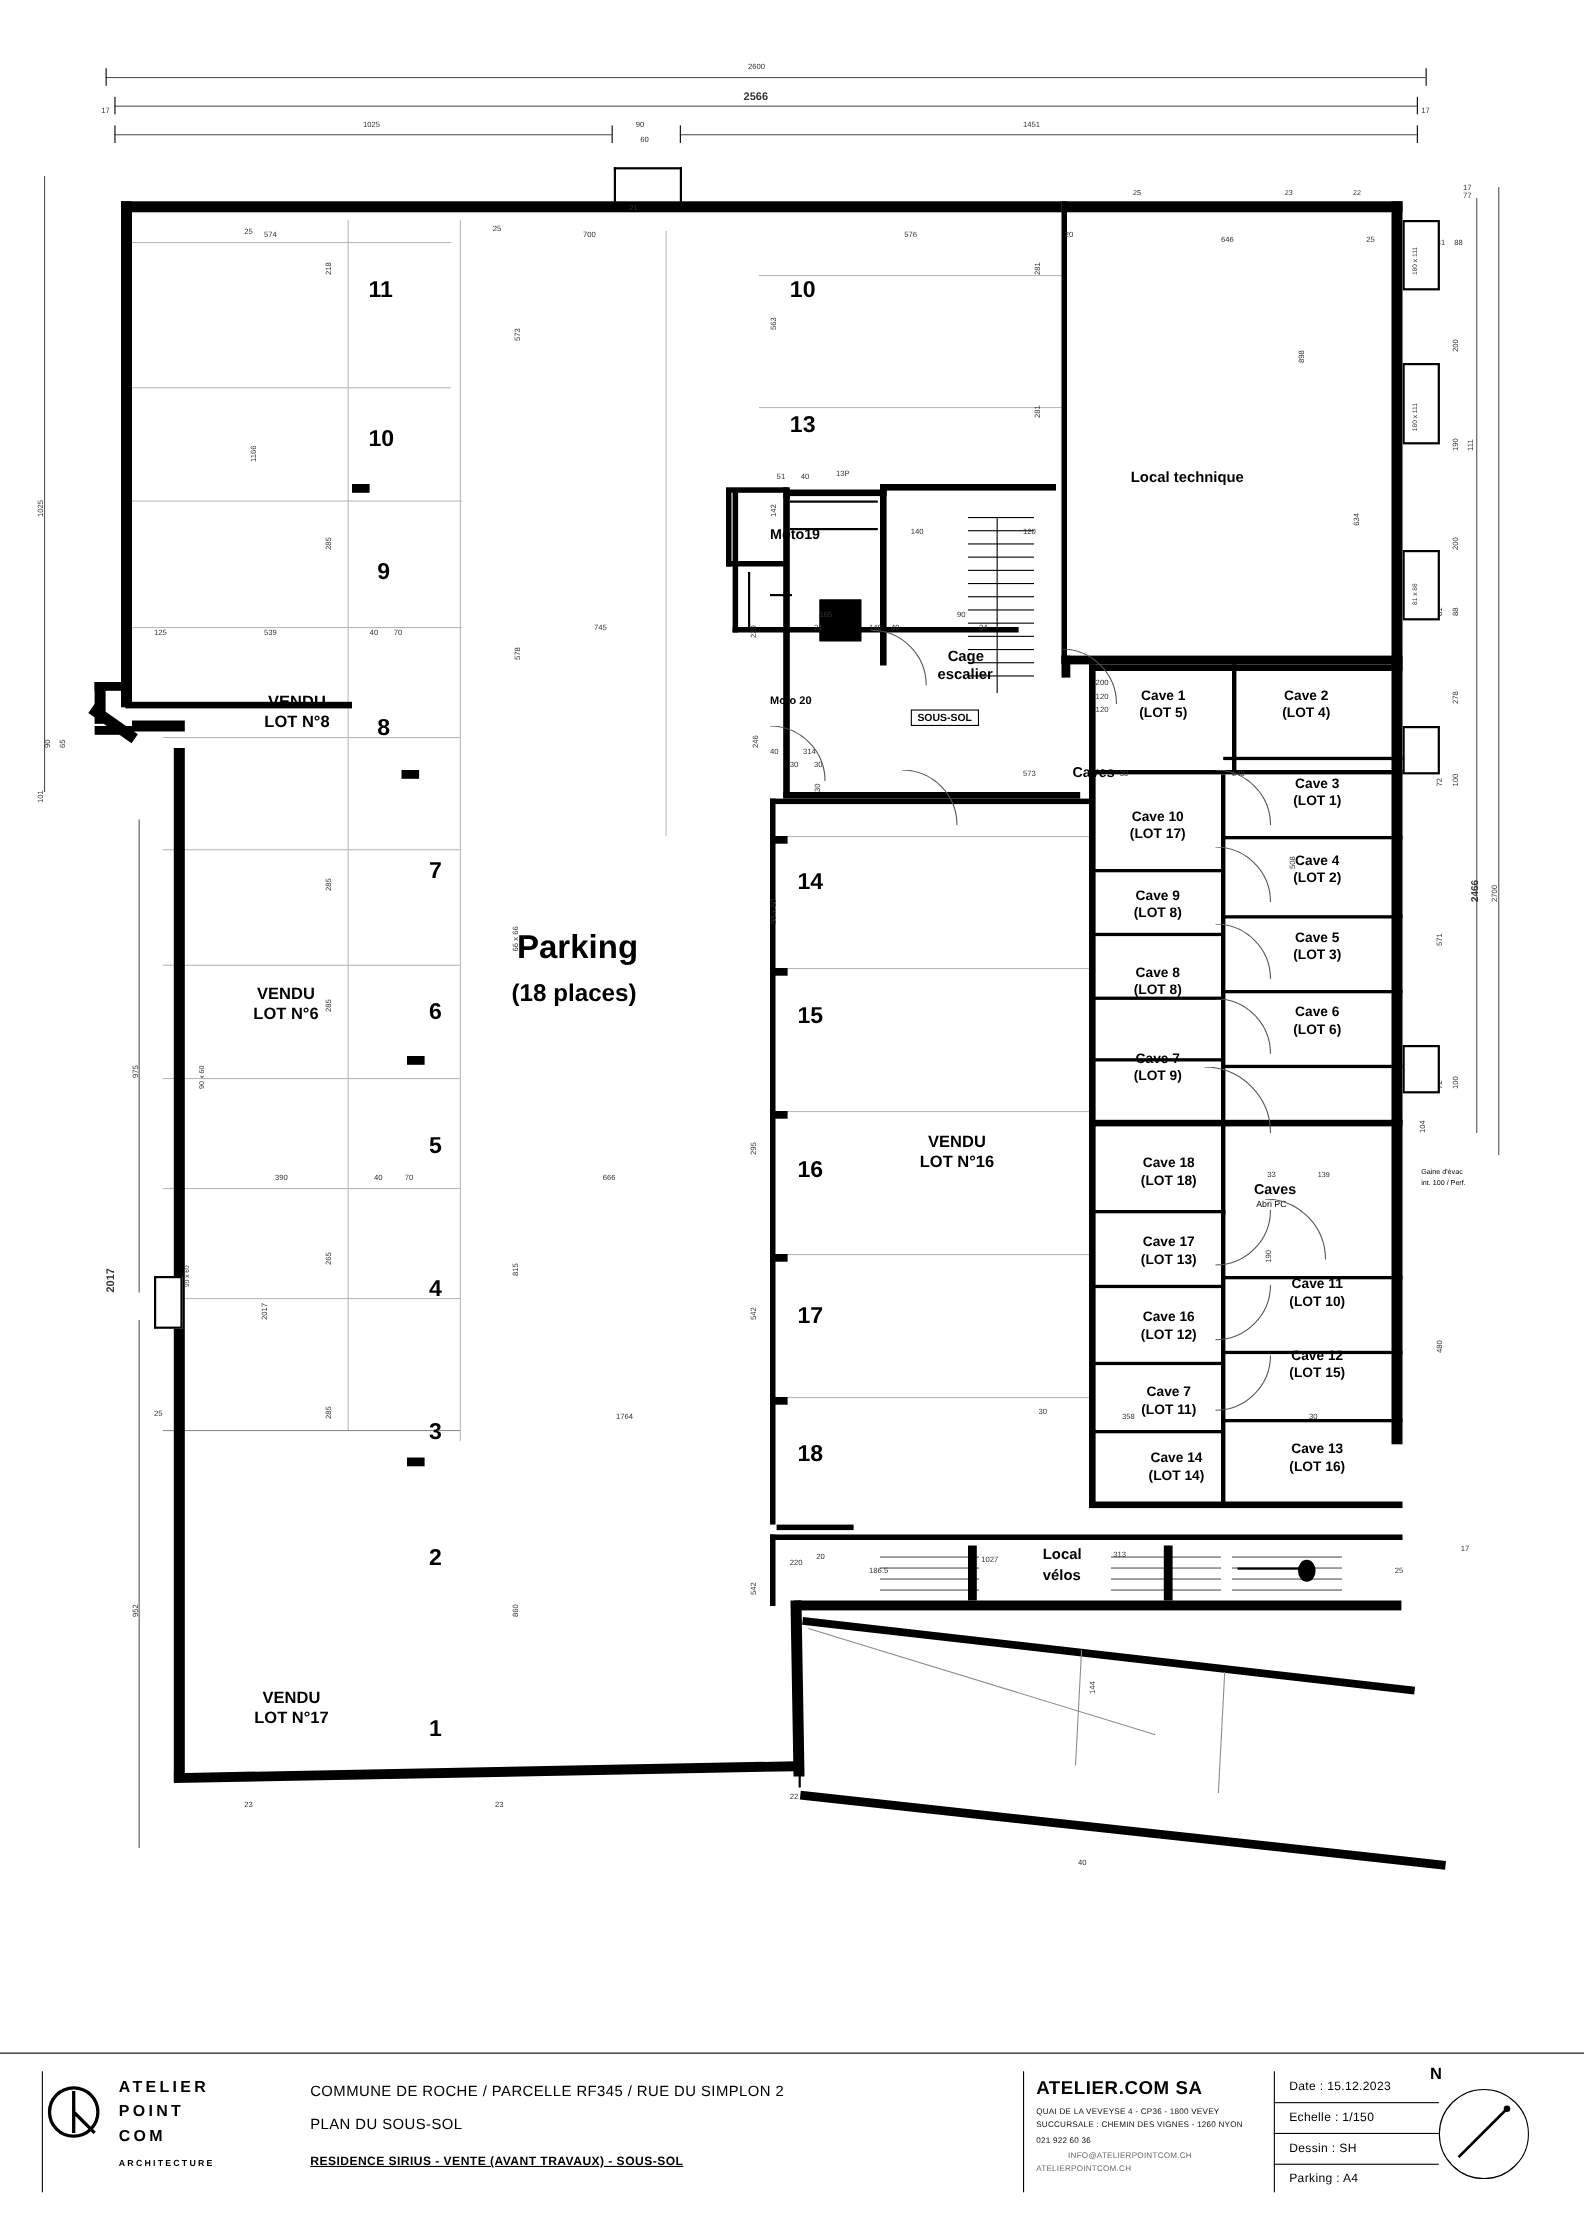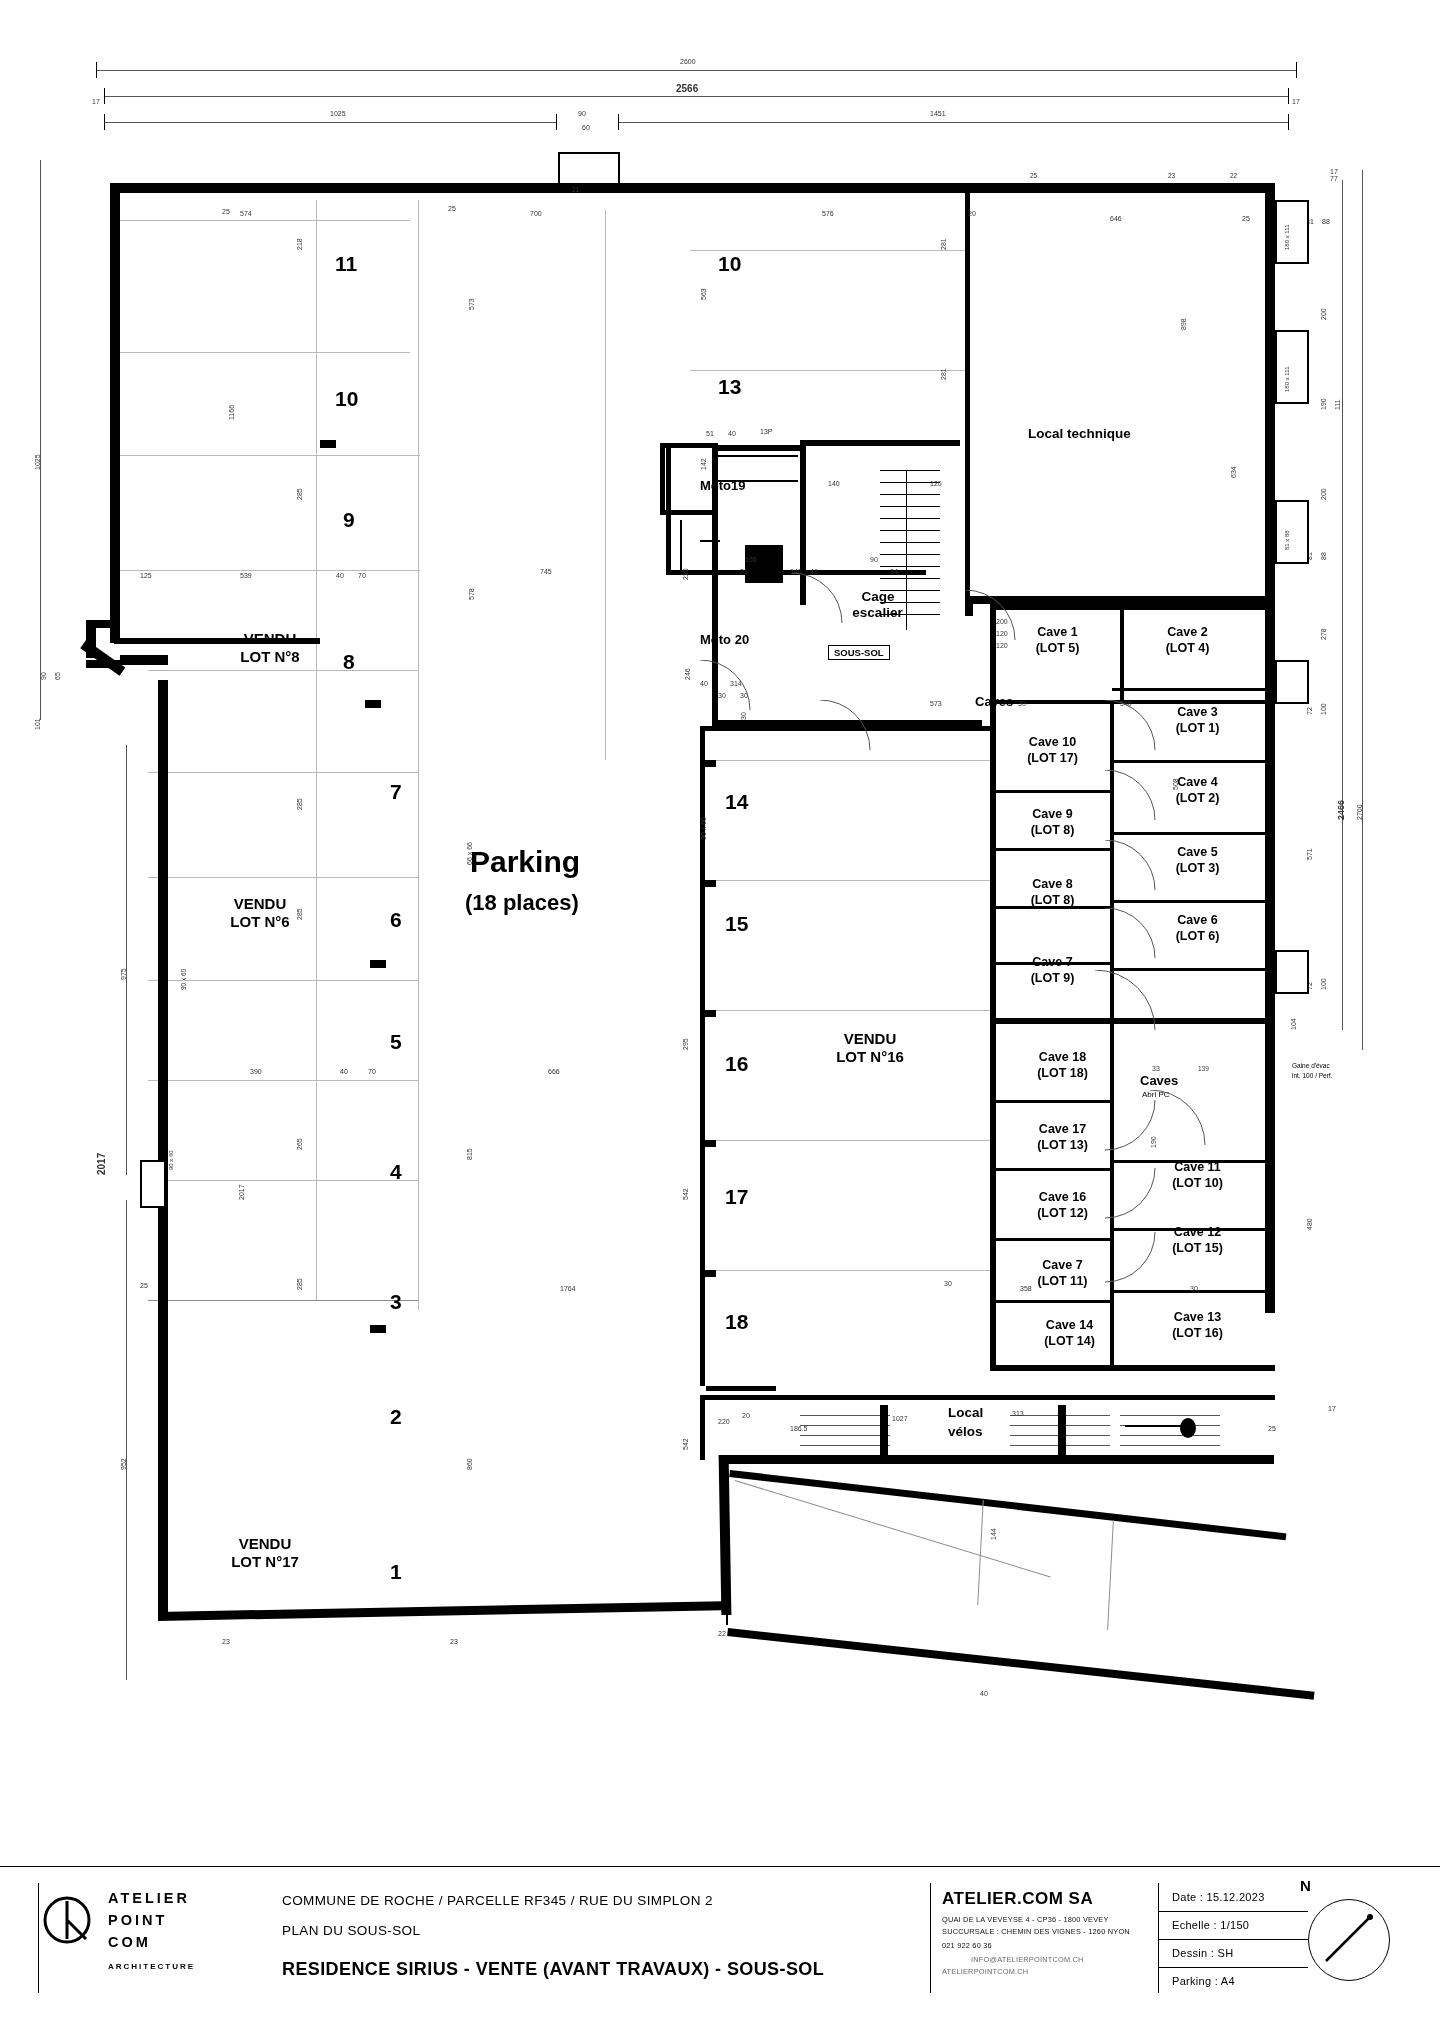--- a/index.html
+++ b/index.html
@@ -311,21 +311,21 @@
   <div class="vendu" style="left:790px;top:1030px;width:160px;">
     <div>VENDU</div>
     <div>LOT N°16</div>
   </div>
 
   <div class="roomlabel" style="left:1028px;top:426px;">Local technique</div>
   <div class="roomlabel" style="left:838px;top:589px;text-align:center;width:80px;">Cage</div>
   <div class="roomlabel" style="left:820px;top:605px;text-align:center;width:115px;">escalier</div>
   <div class="sousol" style="left:828px;top:645px;">SOUS-SOL</div>
   <div class="roomlabel" style="left:700px;top:478px;font-size:13px;">Moto19</div>
-  <div class="roomlabel" style="left:700px;top:632px;font-size:13px;">Moto 20</div>
+  <div class="roomlabel" style="left:700px;top:632px;font-size:10px;">Moto 20</div>
   <div class="roomlabel" style="left:975px;top:694px;font-size:13px;">Caves</div>
   <div class="roomlabel" style="left:1140px;top:1073px;font-size:13px;">Caves</div>
   <div style="position:absolute;left:1142px;top:1090px;font-size:8px;">Abri PC</div>
   <div class="roomlabel" style="left:948px;top:1405px;">Local</div>
   <div class="roomlabel" style="left:948px;top:1424px;">vélos</div>
   <div style="position:absolute;left:1292px;top:1062px;font-size:6.5px;">Gaine d'évac</div>
   <div style="position:absolute;left:1292px;top:1072px;font-size:6.5px;">int. 100 / Perf.</div>
 
   <div class="cave" style="left:1010px;top:625px;width:95px;">
     <div>Cave 1</div>
@@ -532,21 +532,21 @@
     <path d="M25,6 L25,44 M25,25 L44,44" stroke="#000" stroke-width="3" fill="none"></path>
   </svg>
   <div class="logo-txt" style="left:108px;top:22px;">ATELIER</div>
   <div class="logo-txt" style="left:108px;top:44px;">POINT</div>
   <div class="logo-txt" style="left:108px;top:66px;">COM</div>
   <div class="logo-sub" style="left:108px;top:95px;">ARCHITECTURE</div>
   <div class="abs" style="left:38px;top:16px;width:1px;height:110px;background:#000;"></div>
 
   <div class="f-txt" style="left:282px;top:26px;">COMMUNE DE ROCHE / PARCELLE RF345 / RUE DU SIMPLON 2</div>
   <div class="f-txt" style="left:282px;top:56px;">PLAN DU SOUS-SOL</div>
-  <div class="f-txt f-bold" style="left:282px;top:92px;font-size:18px;">RESIDENCE SIRIUS - VENTE (AVANT TRAVAUX) - SOUS-SOL</div>
+  <div class="f-txt f-bold" style="left:282px;top:92px;font-size:11px;text-decoration:underline;">RESIDENCE SIRIUS - VENTE (AVANT TRAVAUX) - SOUS-SOL</div>
 
   <div class="abs" style="left:930px;top:16px;width:1px;height:110px;background:#000;"></div>
   <div class="f-txt f-bold" style="left:942px;top:22px;font-size:17px;letter-spacing:.5px;">ATELIER.COM SA</div>
   <div class="f-small" style="position:absolute;left:942px;top:48px;">QUAI DE LA VEVEYSE 4 - CP36 - 1800 VEVEY</div>
   <div class="f-small" style="position:absolute;left:942px;top:60px;">SUCCURSALE : CHEMIN DES VIGNES - 1260 NYON</div>
   <div class="f-small" style="position:absolute;left:942px;top:74px;">021 922 60 36</div>
   <div class="f-small" style="position:absolute;left:942px;top:88px;color:#6a6a6a;margin-left:29px;">INFO@ATELIERPOINTCOM.CH</div>
   <div class="f-small" style="position:absolute;left:942px;top:100px;color:#6a6a6a;">ATELIERPOINTCOM.CH</div>
 
   <div class="abs" style="left:1158px;top:16px;width:1px;height:110px;background:#000;"></div>

